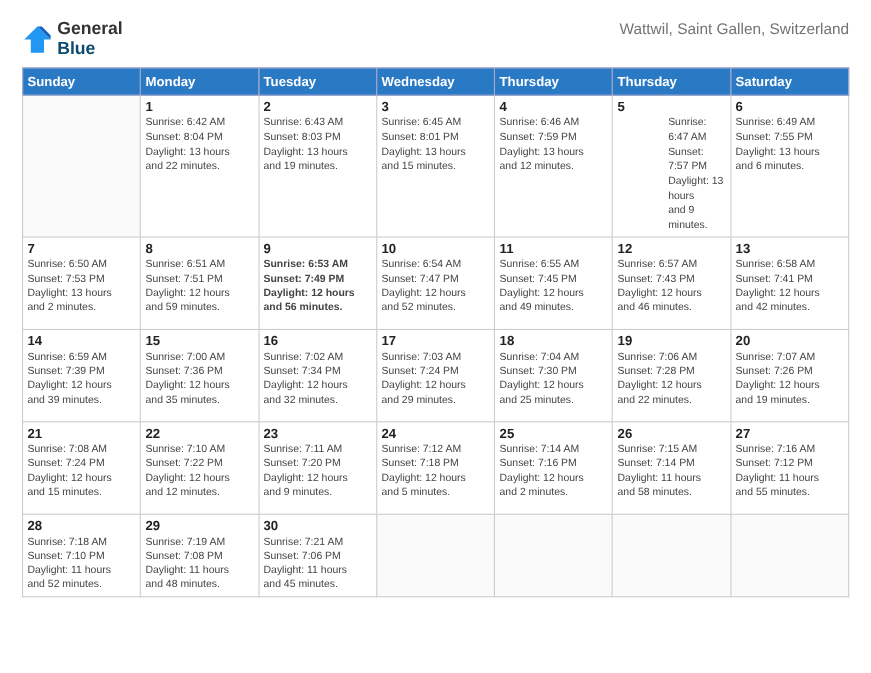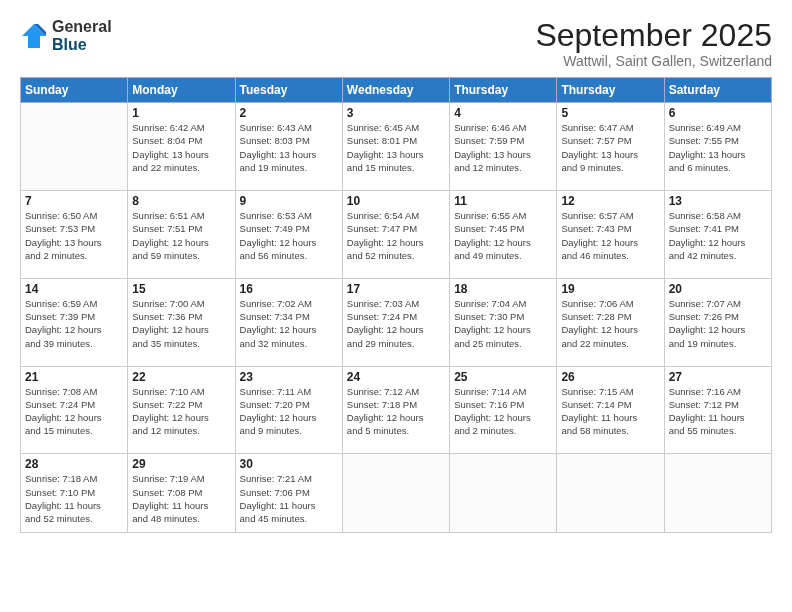--- a/index.html
+++ b/index.html
@@ -112,21 +112,20 @@
       <svg class="logo-icon" viewBox="0 0 28 28">
         <polygon points="14,2 26,14 20,14 20,26 8,26 8,14 2,14" fill="#2196F3"></polygon>
         <polygon points="18,2 26,10 26,14 14,2" fill="#1565C0"></polygon>
       </svg>
       <div class="logo-text">
         <span class="logo-general">General</span>
         <span class="logo-blue">Blue</span>
       </div>
     </div>
     <div class="title-block">
-      <div class="title-month">September 2025</div>
       <div class="title-location">Wattwil, Saint Gallen, Switzerland</div>
     </div>
   </div>
 
   <table class="calendar">
     <thead>
       <tr>
       <th>Sunday</th>
           <th>Monday</th>
           <th>Tuesday</th>
@@ -162,21 +161,21 @@
           </td>
           <td>
             <span class="day-number">4</span>
             <div class="day-info" style="white-space: pre-line;">Sunrise: 6:46 AM
 Sunset: 7:59 PM
 Daylight: 13 hours
 and 12 minutes.</div>
           </td>
           <td>
             <span class="day-number">5</span>
-            <div class="day-info" style="white-space: pre-line;">Sunrise: 6:47 AM
+            <div class="day-info" style="white-space: pre-line; margin-left: 46px;">Sunrise: 6:47 AM
 Sunset: 7:57 PM
 Daylight: 13 hours
 and 9 minutes.</div>
           </td>
           <td>
             <span class="day-number">6</span>
             <div class="day-info" style="white-space: pre-line;">Sunrise: 6:49 AM
 Sunset: 7:55 PM
 Daylight: 13 hours
 and 6 minutes.</div>
@@ -192,21 +191,21 @@
           </td>
           <td>
             <span class="day-number">8</span>
             <div class="day-info" style="white-space: pre-line;">Sunrise: 6:51 AM
 Sunset: 7:51 PM
 Daylight: 12 hours
 and 59 minutes.</div>
           </td>
           <td>
             <span class="day-number">9</span>
-            <div class="day-info" style="white-space: pre-line;">Sunrise: 6:53 AM
+            <div class="day-info" style="white-space: pre-line; font-weight: bold;">Sunrise: 6:53 AM
 Sunset: 7:49 PM
 Daylight: 12 hours
 and 56 minutes.</div>
           </td>
           <td>
             <span class="day-number">10</span>
             <div class="day-info" style="white-space: pre-line;">Sunrise: 6:54 AM
 Sunset: 7:47 PM
 Daylight: 12 hours
 and 52 minutes.</div>

